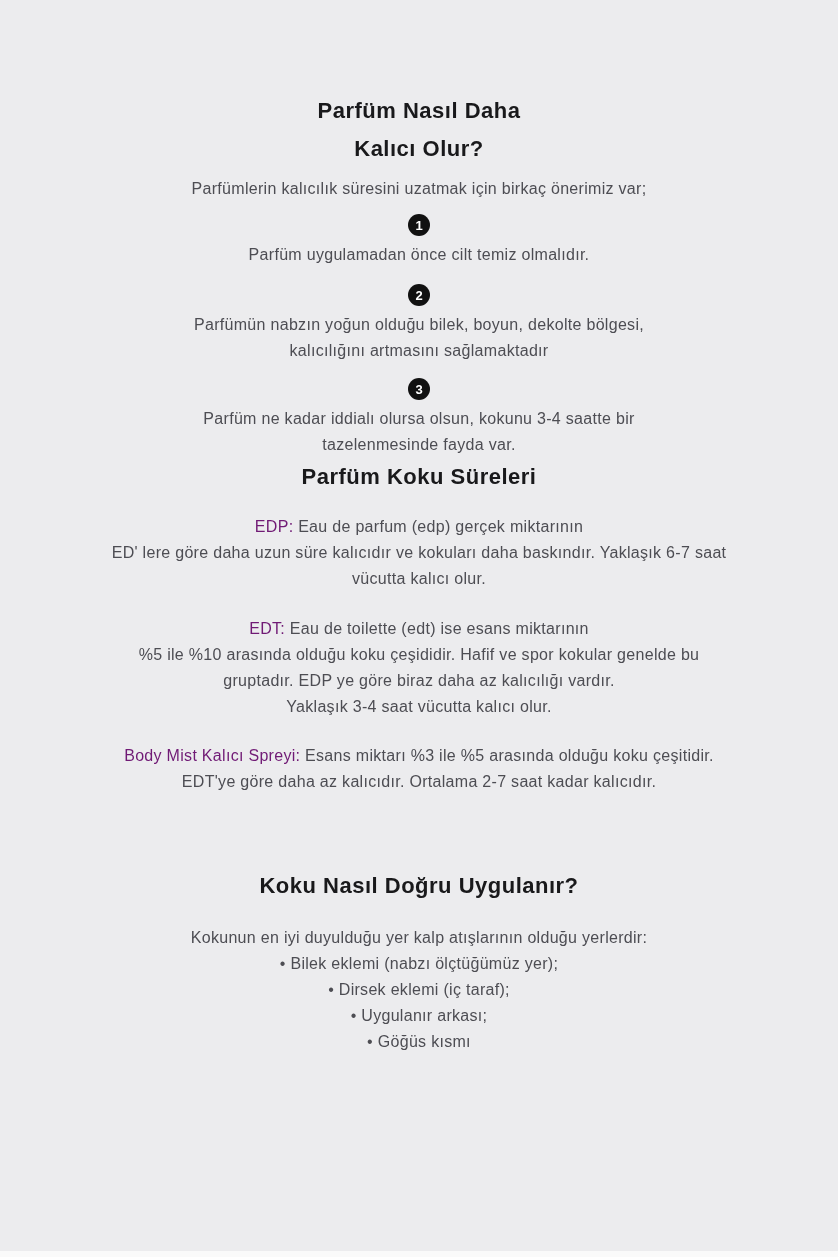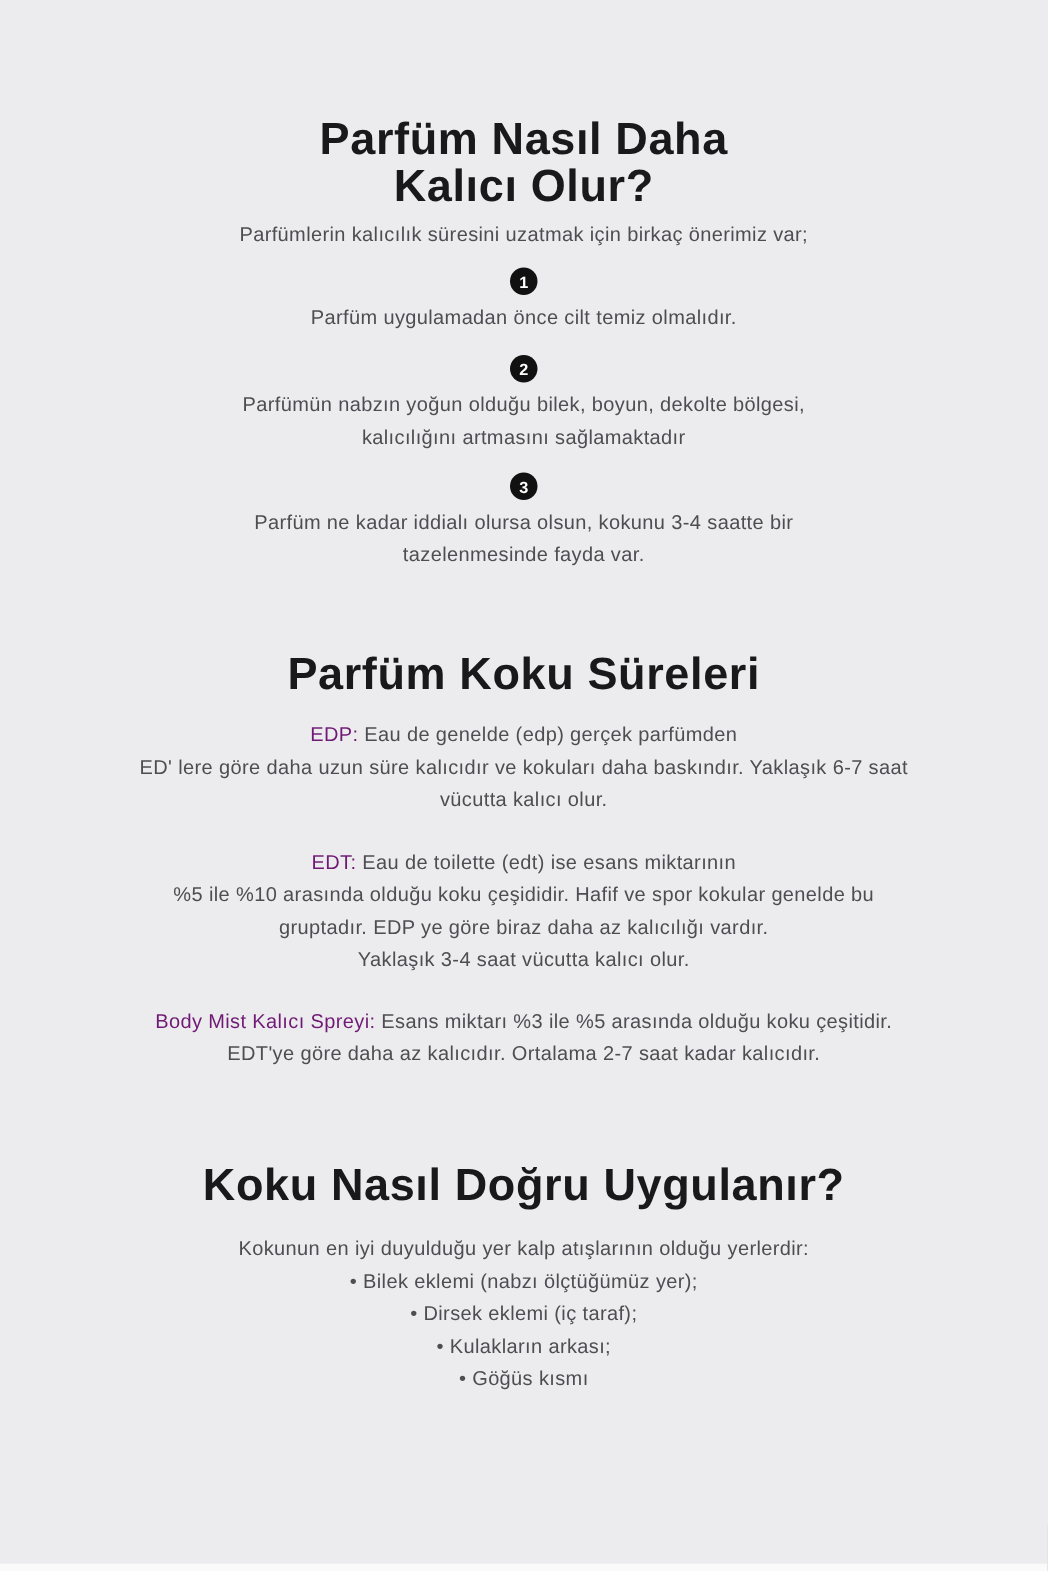--- a/index.html
+++ b/index.html
@@ -15,21 +15,21 @@
     color:#4d4d53;
     text-align:center;
   }
   .content {
     width:774px;
     margin:0 auto;
     padding-top:92px;
   }
   .h-title {
     margin:0;
-    font-size:36px;
+    font-size:22px;
     line-height:38px;
     font-weight:700;
     letter-spacing:.5px;
     color:#19191b;
   }
   .h-title .line { display:block; }
   .body-text {
     font-size:16px;
     line-height:26px;
     letter-spacing:.3px;
@@ -47,21 +47,21 @@
     border-radius:50%;
     background:#111111;
     color:#ffffff;
     font-size:13px;
     font-weight:700;
     line-height:1;
   }
   .step-text { margin-top:6px; }
   .gap-step2 { margin-top:16px; }
   .gap-step3 { margin-top:14px; }
-  .h2-durations { margin-top:62px; }
+  .h2-durations { }
   .para-edp  { margin-top:18px; }
   .para-edt  { margin-top:24px; }
   .para-mist { margin-top:23px; }
   .h2-apply { margin-top:72px; }
   .apply-intro { margin-top:20px; }
   .bullet-list { margin-top:0; }
   .bold-label { font-weight:400; color:#701a75; }
   .bottom-strip {
     position:absolute;
     left:0; right:0; bottom:0;
@@ -101,21 +101,21 @@
       <span class="step-badge">3</span>
     </div>
     <div class="body-text step-text">
       <span class="line">Parfüm ne kadar iddialı olursa olsun, kokunu 3-4 saatte bir</span>
       <span class="line">tazelenmesinde fayda var.</span>
     </div>
 
     <h2 class="h-title h2-durations">Parfüm Koku Süreleri</h2>
 
     <div class="body-text para-edp">
-      <span class="line"><b class="bold-label">EDP:</b> <span>Eau de genelde (edp) gerçek parfümden</span></span>
+      <span class="line"><b class="bold-label">EDP:</b> <span>Eau de parfum (edp) gerçek miktarının</span></span>
       <span class="line">ED' lere göre daha uzun süre kalıcıdır ve kokuları daha baskındır. Yaklaşık 6-7 saat</span>
       <span class="line">vücutta kalıcı olur.</span>
     </div>
 
     <div class="body-text para-edt">
       <span class="line"><b class="bold-label">EDT:</b> <span>Eau de toilette (edt) ise esans miktarının</span></span>
       <span class="line">%5 ile %10 arasında olduğu koku çeşididir. Hafif ve spor kokular genelde bu</span>
       <span class="line">gruptadır. EDP ye göre biraz daha az kalıcılığı vardır.</span>
       <span class="line">Yaklaşık 3-4 saat vücutta kalıcı olur.</span>
     </div>
@@ -125,19 +125,19 @@
       <span class="line">EDT'ye göre daha az kalıcıdır. Ortalama 2-7 saat kadar kalıcıdır.</span>
     </div>
 
     <h2 class="h-title h2-apply">Koku Nasıl Doğru Uygulanır?</h2>
 
     <div class="body-text apply-intro">Kokunun en iyi duyulduğu yer kalp atışlarının olduğu yerlerdir:</div>
 
     <div class="body-text bullet-list">
       <span class="line">• Bilek eklemi (nabzı ölçtüğümüz yer);</span>
       <span class="line">• Dirsek eklemi (iç taraf);</span>
-      <span class="line">• Kulakların arkası;</span>
+      <span class="line">• Uygulanır arkası;</span>
       <span class="line">• Göğüs kısmı</span>
     </div>
 
   </div>
   <div class="bottom-strip"></div>
 </div>
 
 </body></html>

